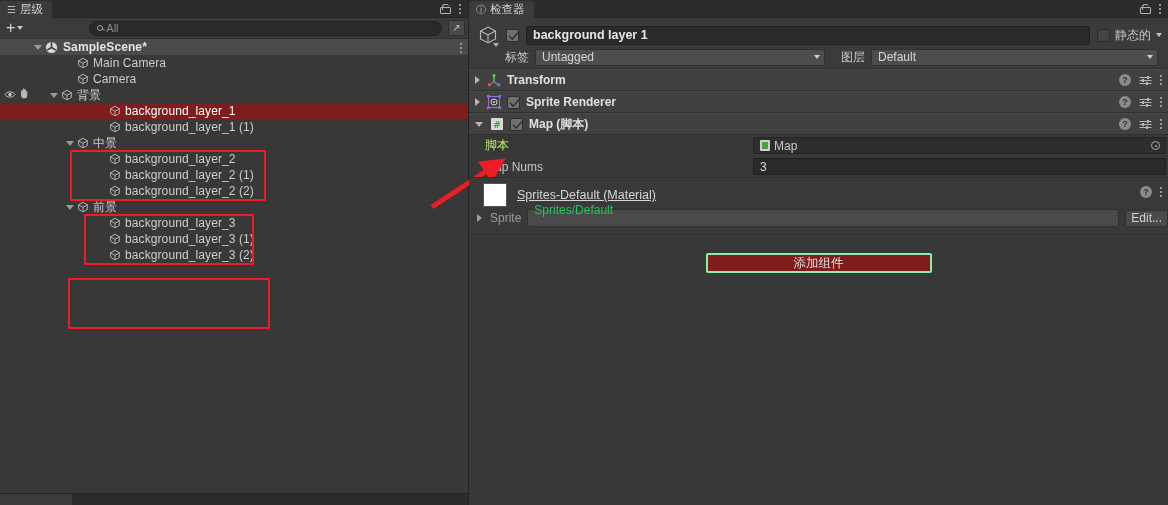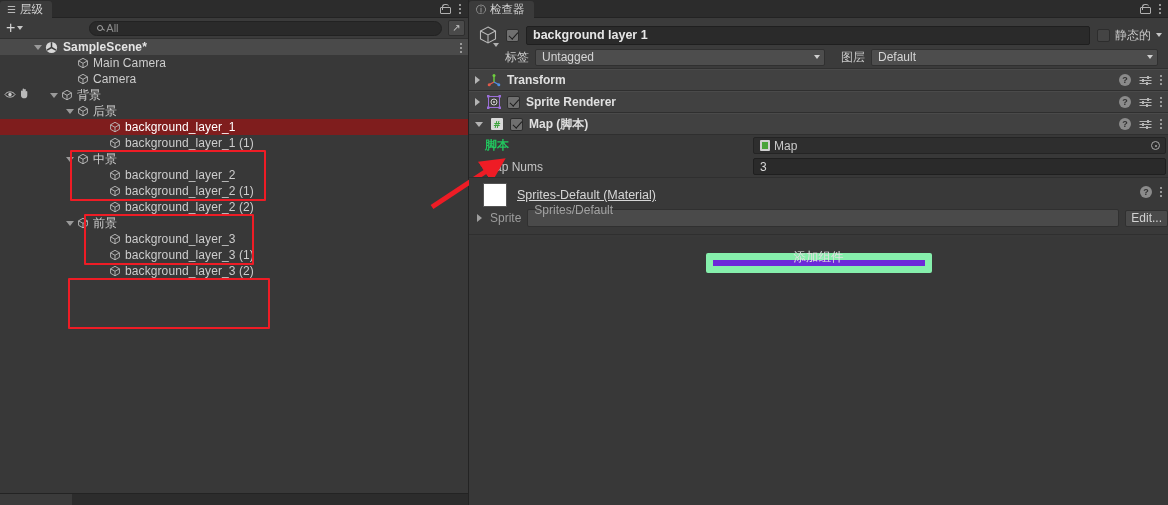--- a/index.html
+++ b/index.html
@@ -184,21 +184,21 @@
   .comp-icons { position: absolute; right: 6px; display: flex; align-items: center; gap: 8px; }
   .help-ico {
     width: 12px; height: 12px; border-radius: 50%; background: #8b8b8b;
     color: #303030; font-size: 9px; font-weight: bold;
     display:flex; align-items:center; justify-content:center;
   }
   .preset-ico { width: 13px; height: 11px; }
 
   .prop-row { height: 21px; display: flex; align-items: center; padding-left: 16px; }
   .prop-lbl { width: 268px; font-size: 12px; color: #c6c6c6; flex: none; }
-  .prop-lbl.dim { color: #22c55e; font-weight: bold; }
+  .prop-lbl.dim { color: #bef264; }
   .objfield {
     flex: 1; height: 17px; margin-right: 2px; background: #2e2e2e;
     border: 1px solid #242424; border-radius: 2px;
     display: flex; align-items: center; gap: 4px; padding: 0 6px;
     color: #c9c9c9; font-size: 12px; position: relative;
   }
   .script-ico {
     width: 10px; height: 11px; background: #cfcfcf; border-radius: 1px; flex:none;
     position: relative; overflow: hidden;
   }
@@ -224,31 +224,31 @@
   .mat-icons { position: absolute; right: 6px; top: 8px; display:flex; align-items:center; gap: 8px; }
   .shader-row { display: flex; align-items: center; gap: 6px; padding-left: 8px; height: 20px; }
   .shader-fold {
     width:0;height:0;flex:none; margin-right:2px;
     border-top:4px solid transparent;border-bottom:4px solid transparent;border-left:5px solid #9e9e9e;
   }
   .shader-lbl { font-size: 12px; color: #9d9d9d; flex:none; }
   .shader-dd {
     flex: 1; height: 17px; background: #4a4a4a; border: 1px solid #303030; border-radius: 2px;
     display:flex; align-items:center; justify-content:space-between; padding: 0 4px 16px 6px;
-    color: #a3a3a3; font-size: 12px;
+    color: #22c55e; font-size: 12px;
   }
   .edit-btn {
     flex: none; height: 17px; background: #4a4a4a; border: 1px solid #303030; border-radius: 2px;
     display:flex; align-items:center; padding: 0 5px; color: #d2d2d2; font-size: 12px;
   }
   .thin-sep { height: 1px; background: #2f2f2f; margin-top: 6px; }
   .addcomp-wrap { padding-top: 16px; display:flex; justify-content:center; }
   .addcomp {
-    width: 226px; height: 20px; background: #6d28d9; border: 7px solid #86efac;
-    border-radius: 2px; display:flex; align-items:flex-end; justify-content:center;
+    width: 226px; height: 20px; background: #7f1d1d; border: 2px solid #86efac;
+    border-radius: 2px; display:flex; align-items:flex-start; justify-content:center;
     color: #e0e0e0; font-size: 12.5px;
   }
   .ins-filler { flex: 1; background: #383838; }
 </style>
 </head>
 <body>
 
 <div id="app">
 
   <div id="hierarchy">
@@ -339,32 +339,20 @@
           </div>
           <span class="indent" style="width: 16px;"></span>
           <span class="tri"></span>
           <span class="cube">
             <svg width="12" height="12" viewBox="0 0 12 12">
               <path d="M6 1.3 L10.4 3.8 L10.4 8.3 L6 10.8 L1.6 8.3 L1.6 3.8 Z" fill="none" stroke="#bdbdbd" stroke-width="0.9"></path>
               <path d="M1.6 3.8 L6 6.3 L10.4 3.8 M6 6.3 L6 10.8" fill="none" stroke="#bdbdbd" stroke-width="0.9"></path>
             </svg>
           </span>
           <span class="label">背景</span>
-        </div>
-        <div class="row">
-          <div class="gutter"></div>
-          <span class="indent" style="width: 32px;"></span>
-          <span class="tri"></span>
-          <span class="cube">
-            <svg width="12" height="12" viewBox="0 0 12 12">
-              <path d="M6 1.3 L10.4 3.8 L10.4 8.3 L6 10.8 L1.6 8.3 L1.6 3.8 Z" fill="none" stroke="#bdbdbd" stroke-width="0.9"></path>
-              <path d="M1.6 3.8 L6 6.3 L10.4 3.8 M6 6.3 L6 10.8" fill="none" stroke="#bdbdbd" stroke-width="0.9"></path>
-            </svg>
-          </span>
-          <span class="label">后景</span>
         </div>
         <div class="row selected">
           <div class="gutter"></div>
           <span class="indent" style="width: 64px;"></span>
           <span class="tri hidden"></span>
           <span class="cube">
             <svg width="12" height="12" viewBox="0 0 12 12">
               <path d="M6 1.3 L10.4 3.8 L10.4 8.3 L6 10.8 L1.6 8.3 L1.6 3.8 Z" fill="none" stroke="#bdbdbd" stroke-width="0.9"></path>
               <path d="M1.6 3.8 L6 6.3 L10.4 3.8 M6 6.3 L6 10.8" fill="none" stroke="#bdbdbd" stroke-width="0.9"></path>
             </svg>

